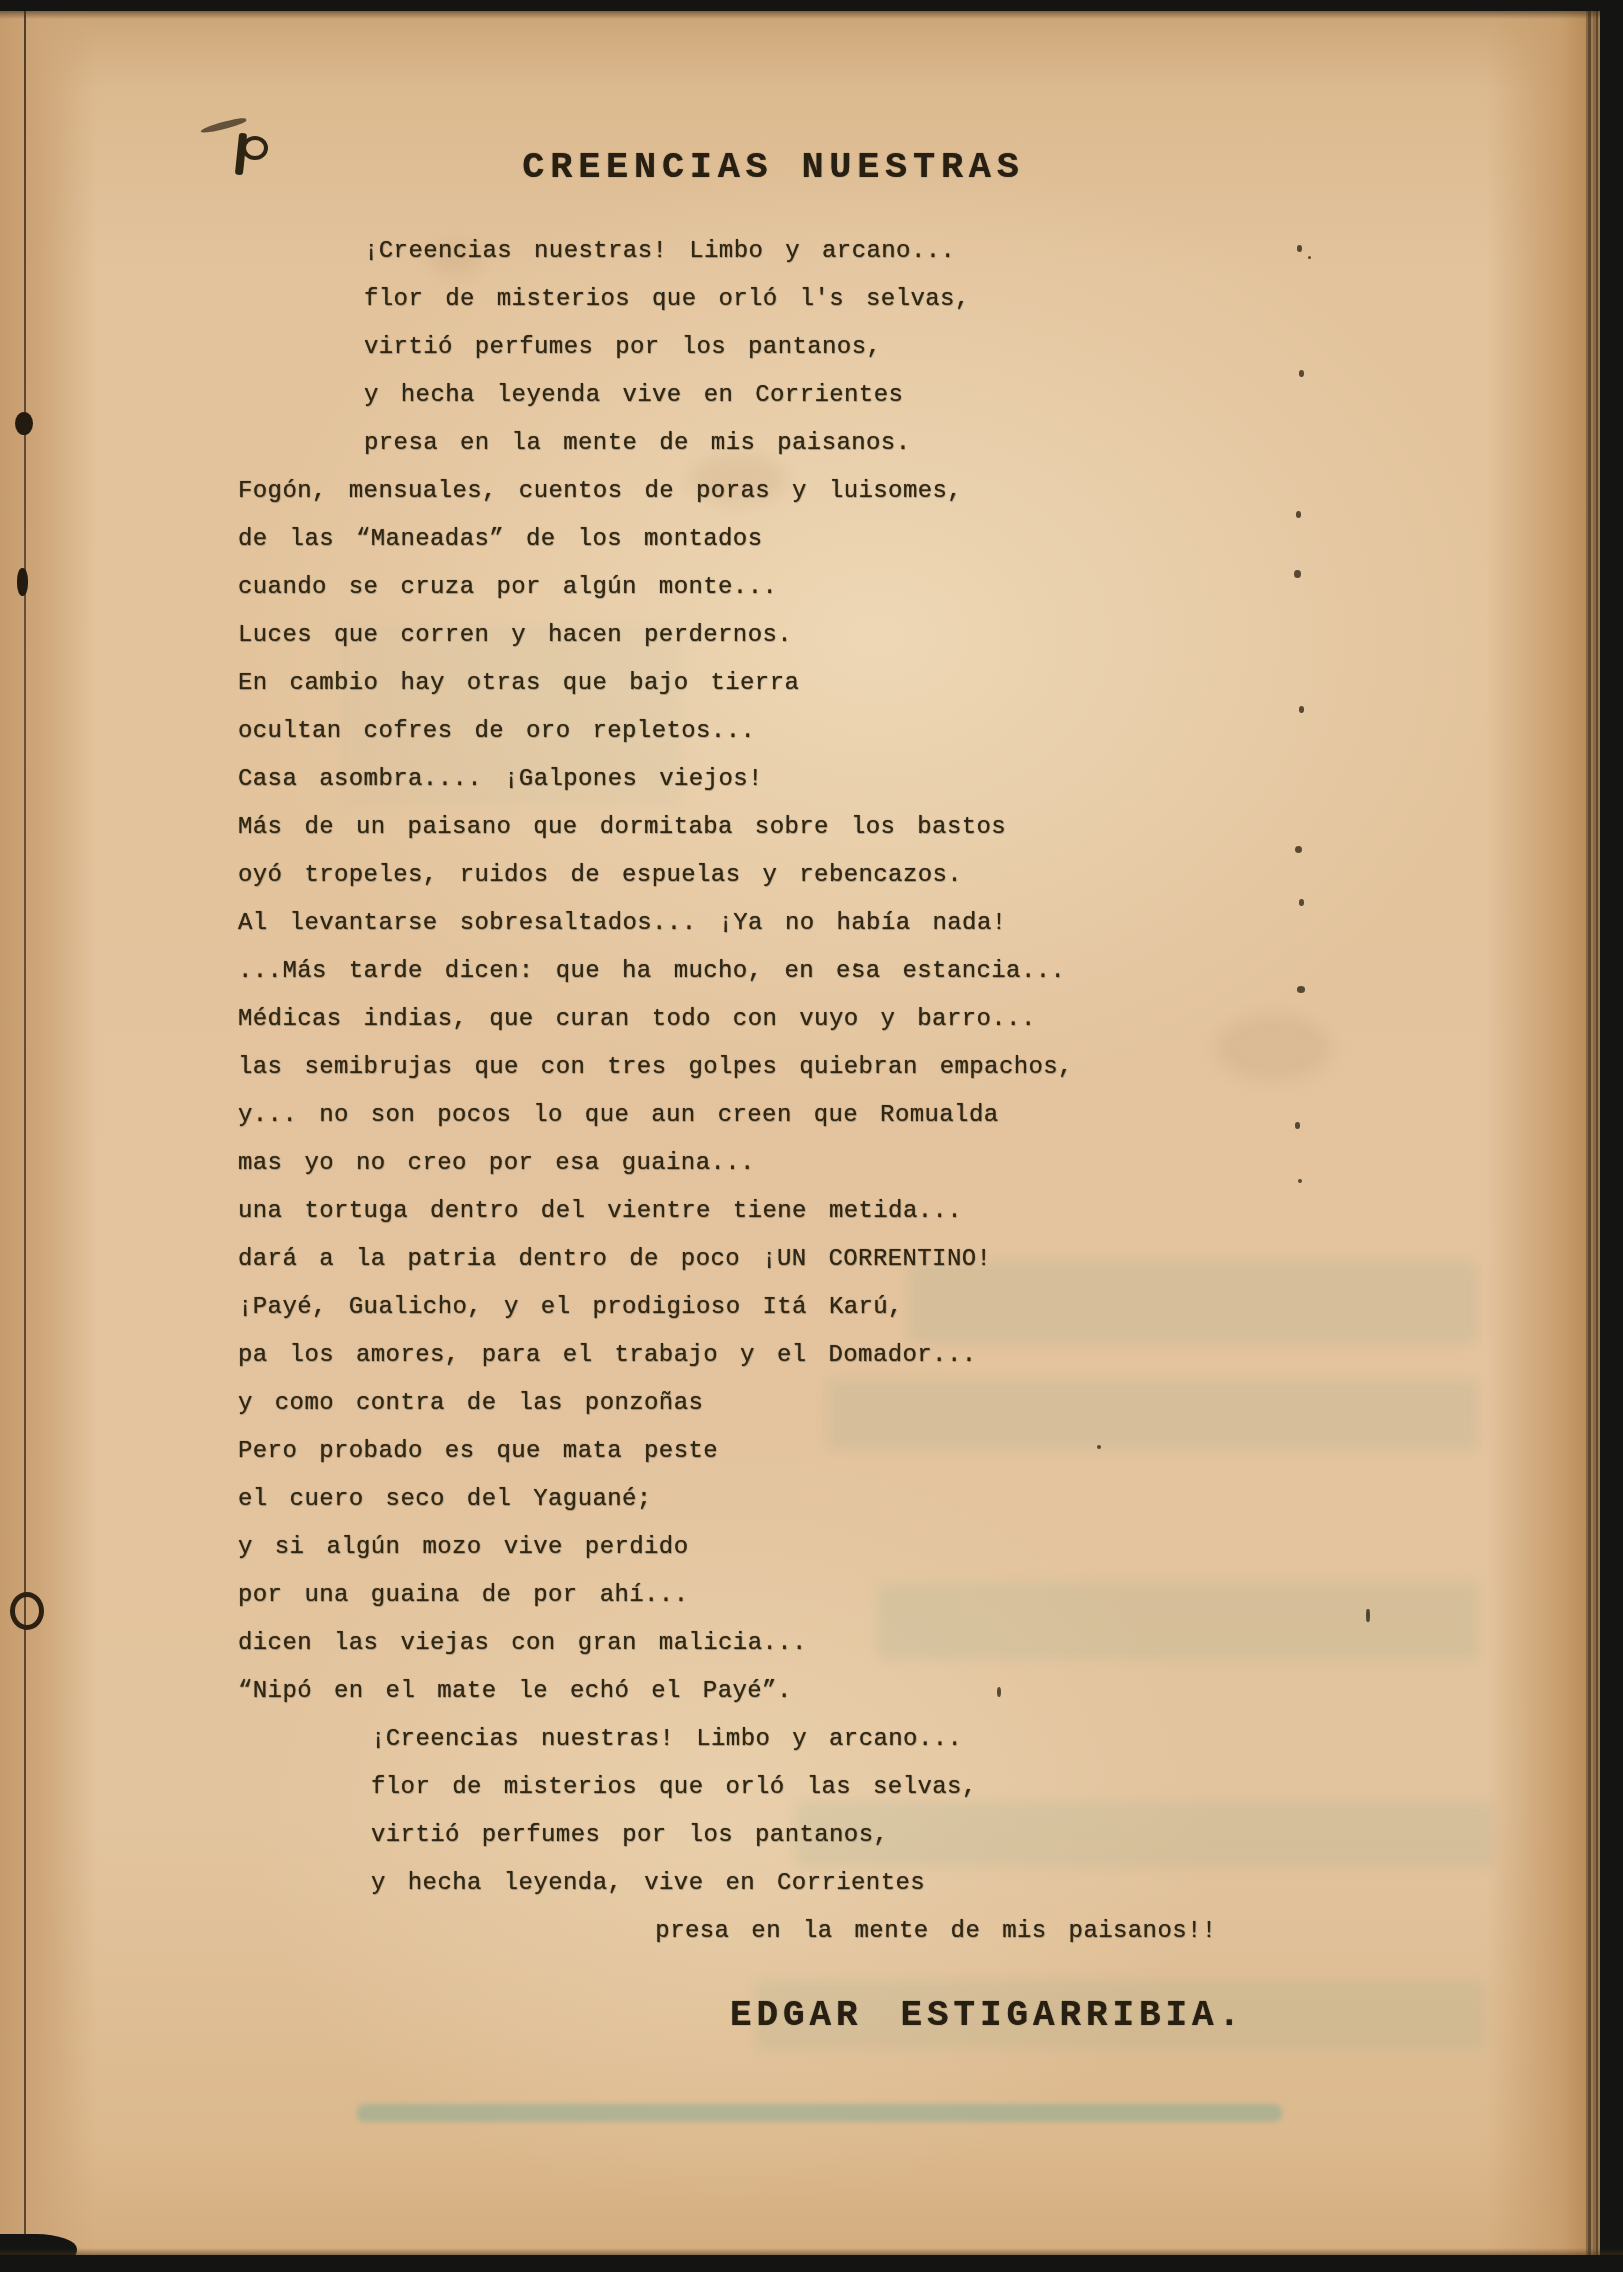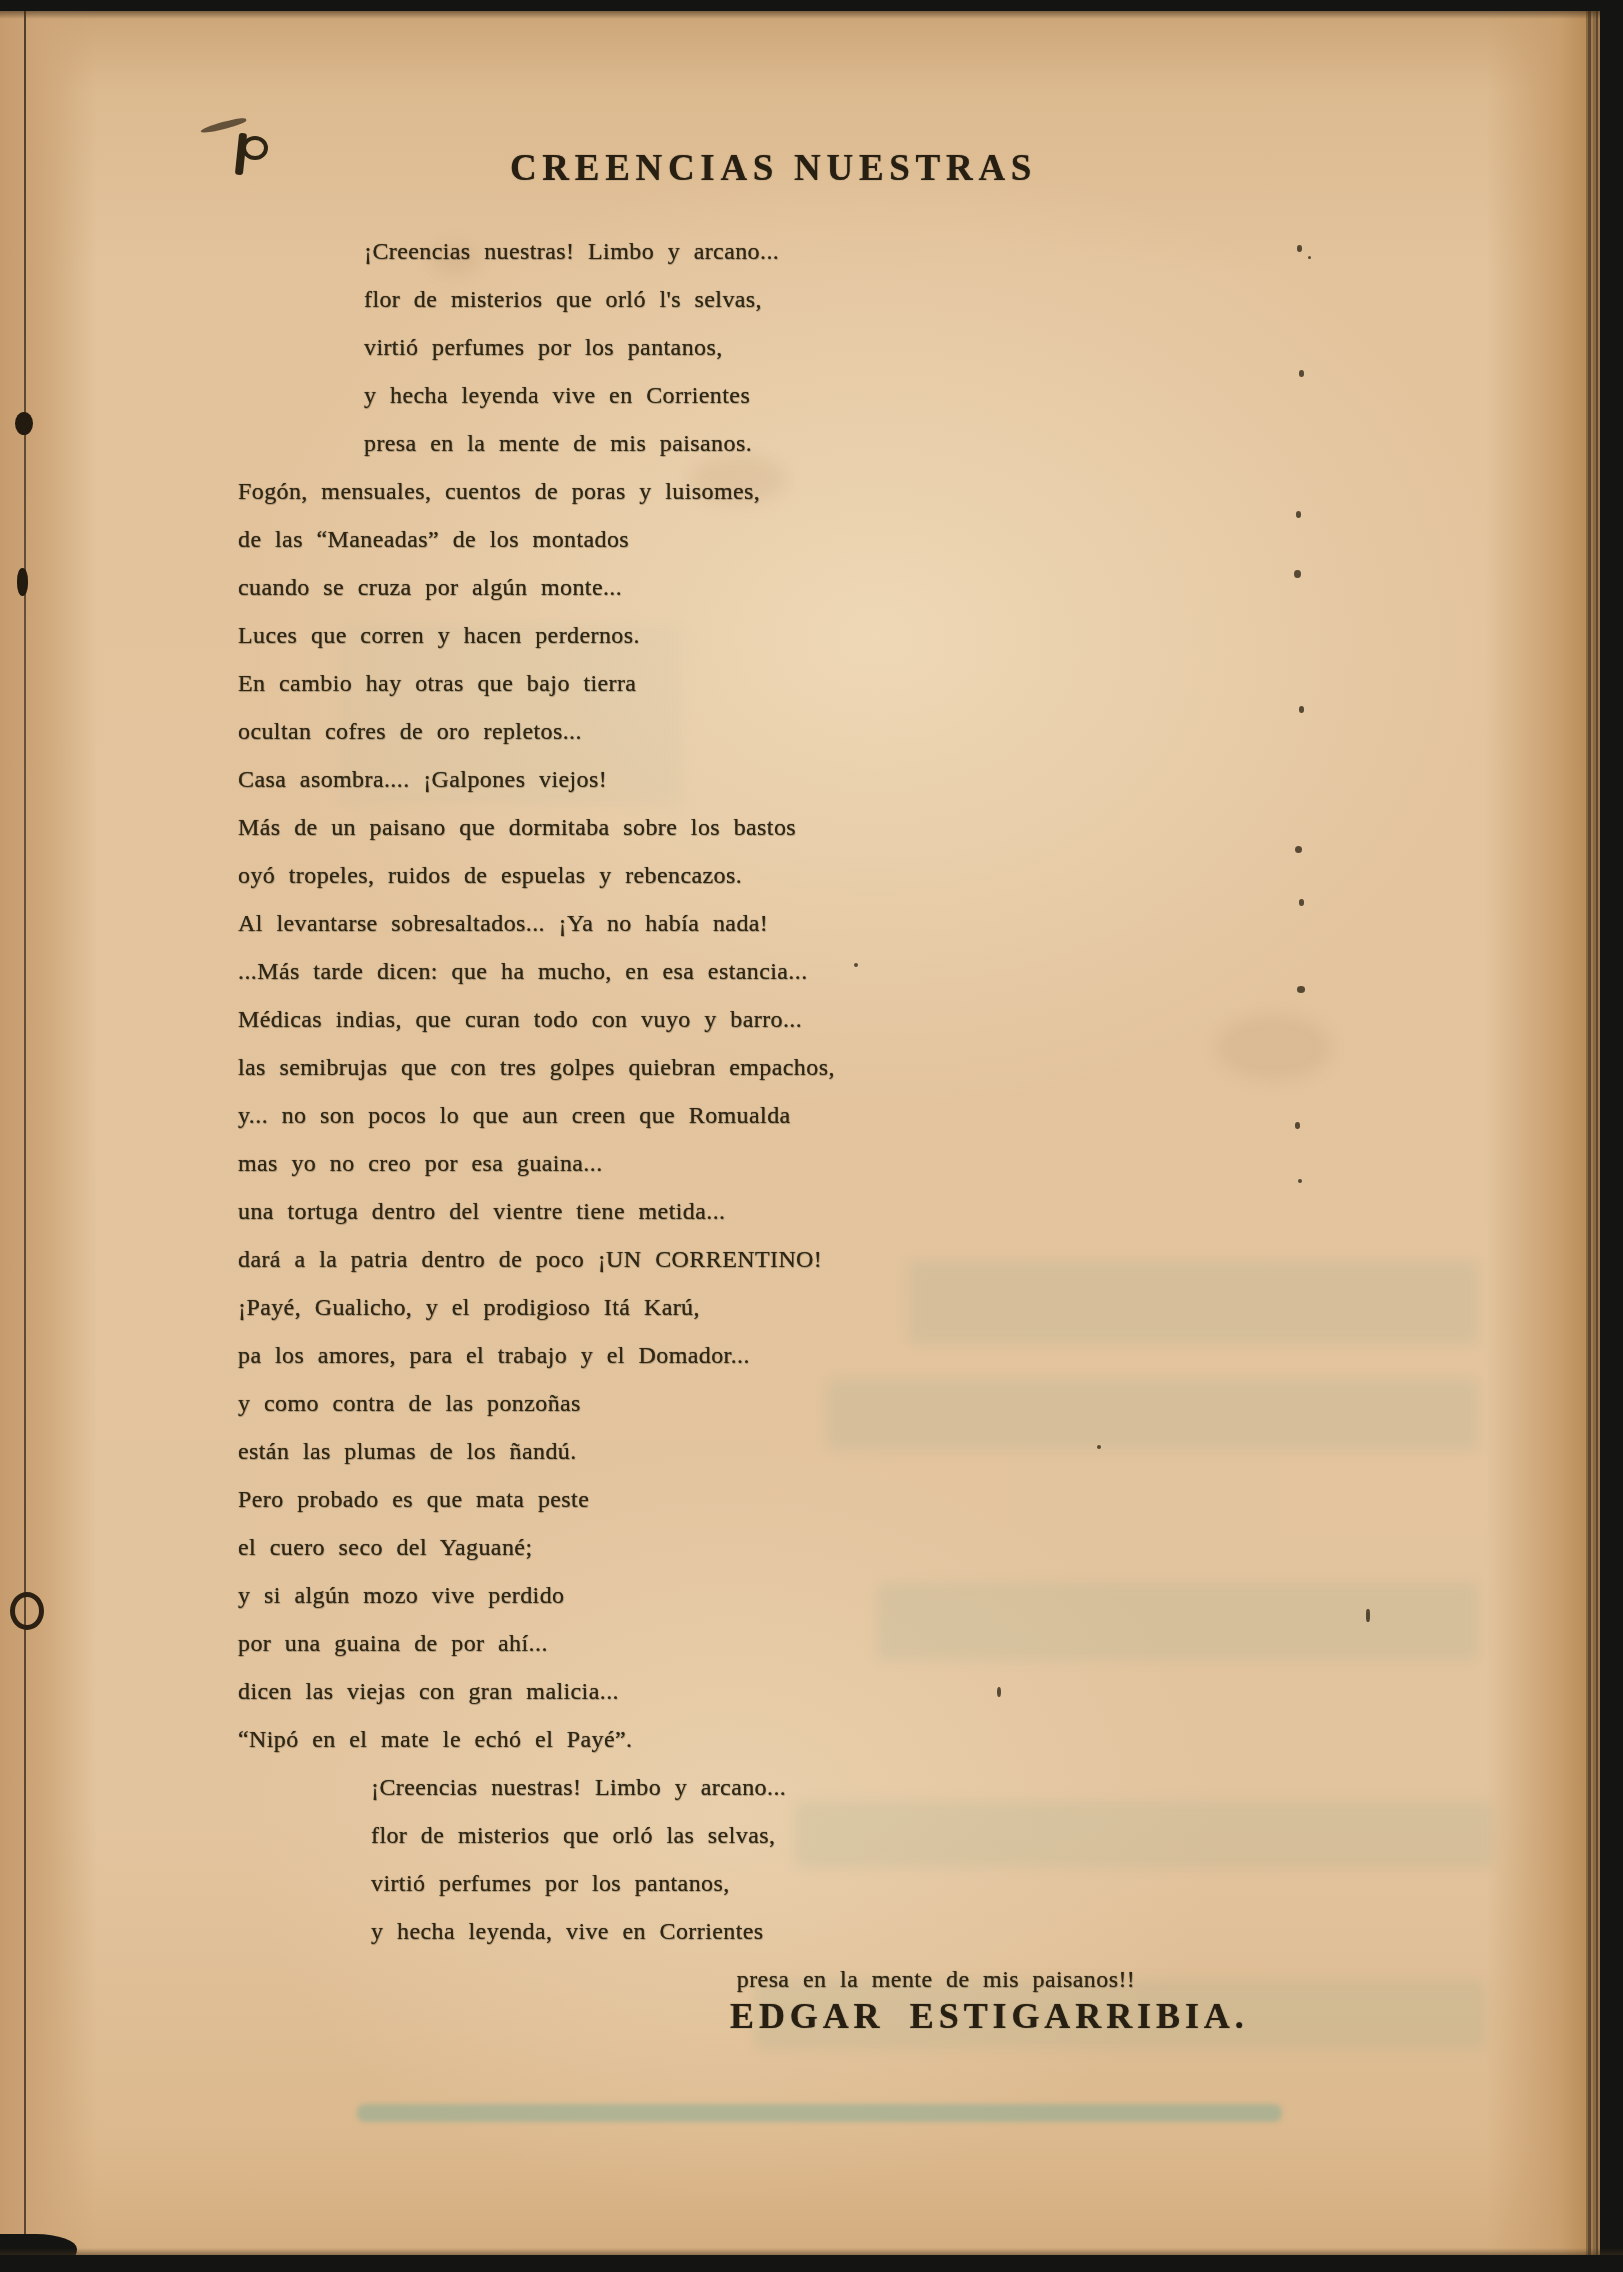--- a/index.html
+++ b/index.html
@@ -1,20 +1,20 @@
 <!DOCTYPE html>
 <html style="font-size:13px"><head>
 <meta charset="utf-8">
 <style>
   html,body{margin:0;padding:0;background:#141412;}
   .page{
     position:relative;
     width:1623px;height:2273px;
     overflow:hidden;
-    font-family:Liberation Serif, serif;
+    font-family:Liberation Mono, monospace;
     background:
       radial-gradient(1015px 771px at 54% 28%, rgba(240,219,186,.85) 0%, rgba(240,219,186,0) 62%),
       radial-gradient(812px 649px at 45% 80%, rgba(238,216,182,.55) 0%, rgba(238,216,182,0) 60%),
       linear-gradient(180deg, #c9a273 0%, #dcba90 4%, #e2c39c 12%, #e2c49e 80%, #dcb98e 94%, #d2ab7c 100%),
       #dcba90;
   }
   
   .paper-shade-left{position:absolute;left:0;top:0;width:97px;height:100%;
     background:linear-gradient(90deg, #c69c6e 0%, #cda578 40%, rgba(205,165,120,0) 100%);}
   .paper-shade-right{position:absolute;right:23px;top:0;width:114px;height:100%;
@@ -143,21 +143,20 @@
         <div class="line">...Más tarde dicen: que ha mucho, en esa estancia...</div>
         <div class="line">Médicas indias, que curan todo con vuyo y barro...</div>
         <div class="line">las semibrujas que con tres golpes quiebran empachos,</div>
         <div class="line">y... no son pocos lo que aun creen que Romualda</div>
         <div class="line">mas yo no creo por esa guaina...</div>
         <div class="line">una tortuga dentro del vientre tiene metida...</div>
         <div class="line">dará a la patria dentro de poco ¡UN CORRENTINO!</div>
         <div class="line">¡Payé, Gualicho, y el prodigioso Itá Karú,</div>
         <div class="line">pa los amores, para el trabajo y el Domador...</div>
         <div class="line">y como contra de las ponzoñas</div>
-        <div class="line">están las plumas de los ñandú.</div>
         <div class="line">Pero probado es que mata peste</div>
         <div class="line">el cuero seco del Yaguané;</div>
         <div class="line">y si algún mozo vive perdido</div>
         <div class="line">por una guaina de por ahí...</div>
         <div class="line">dicen las viejas con gran malicia...</div>
         <div class="line">“Nipó en el mate le echó el Payé”.</div>
       </div>
     <div class="stanza-close">
         <div class="line">¡Creencias nuestras! Limbo y arcano...</div>
         <div class="line">flor de misterios que orló las selvas,</div>

